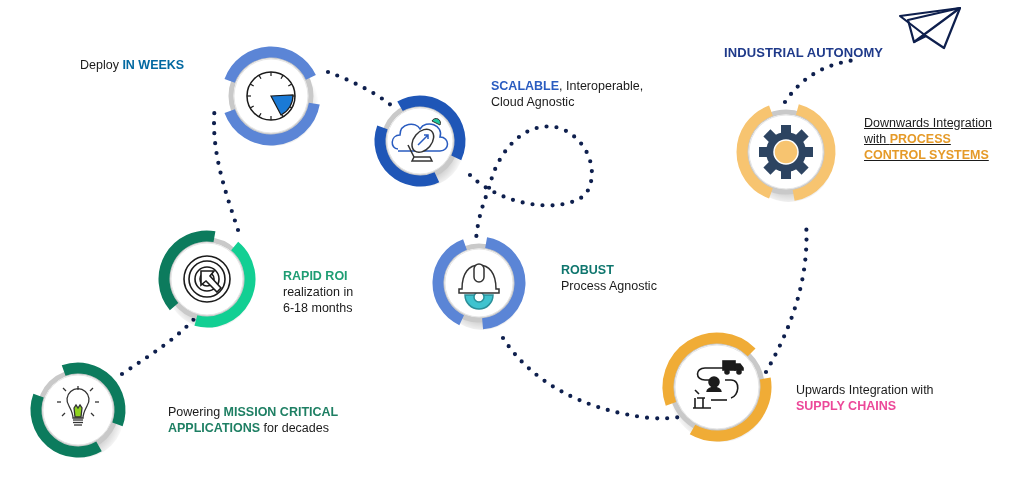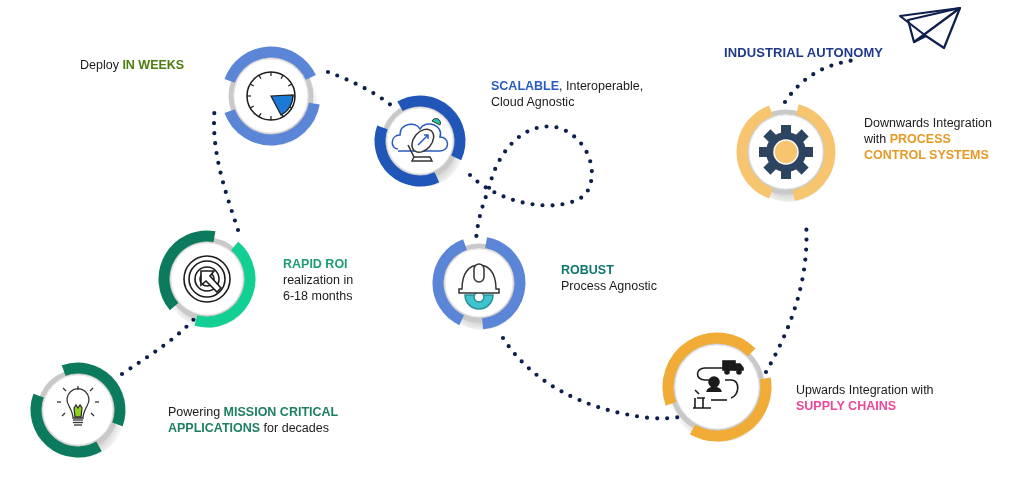--- a/index.html
+++ b/index.html
@@ -176,42 +176,42 @@
   </g>
 </svg>
 
 <div class="title-label" style="left:724px; top:26px; color:#1f3a8a;">INDUSTRIAL AUTONOMY</div>
 
 <div class="label" style="left:168px; top:404px;">
   <span>Powering </span><span class="hl" style="color:#1e7f63">MISSION CRITICAL</span><br>
   <span class="hl" style="color:#1e7f63">APPLICATIONS</span><span> for decades</span>
 </div>
 
-<div class="label" style="left:283px; top:256px;">
+<div class="label" style="left:283px; top:268px;">
   <span class="hl" style="color:#1e9d73">RAPID ROI</span><br>
   <span>realization in</span><br>
   <span>6-18 months</span>
 </div>
 
 <div class="label" style="left:80px; top:57px;">
-  <span>Deploy </span><span class="hl" style="color:#4d7c0f">IN WEEKS</span>
+  <span>Deploy </span><span class="hl" style="color:#0369a1">IN WEEKS</span>
 </div>
 
 <div class="label" style="left:491px; top:78px;">
   <span class="hl" style="color:#2a5cc0">SCALABLE</span><span>, Interoperable,</span><br>
   <span>Cloud Agnostic</span>
 </div>
 
 <div class="label" style="left:561px; top:262px;">
   <span class="hl" style="color:#0f766e">ROBUST</span><br>
   <span>Process Agnostic</span>
 </div>
 
 <div class="label" style="left:796px; top:382px;">
   <span>Upwards Integration with</span><br>
   <span class="hl" style="color:#ec4899">SUPPLY CHAINS</span>
 </div>
 
-<div class="label" style="left:864px; top:115px;">
+<div class="label" style="left:864px; top:115px;text-decoration:underline;">
   <span>Downwards Integration</span><br>
   <span>with </span><span class="hl" style="color:#e59a28">PROCESS</span><br>
   <span class="hl" style="color:#e59a28">CONTROL SYSTEMS</span>
 </div>
 
 </body></html>

